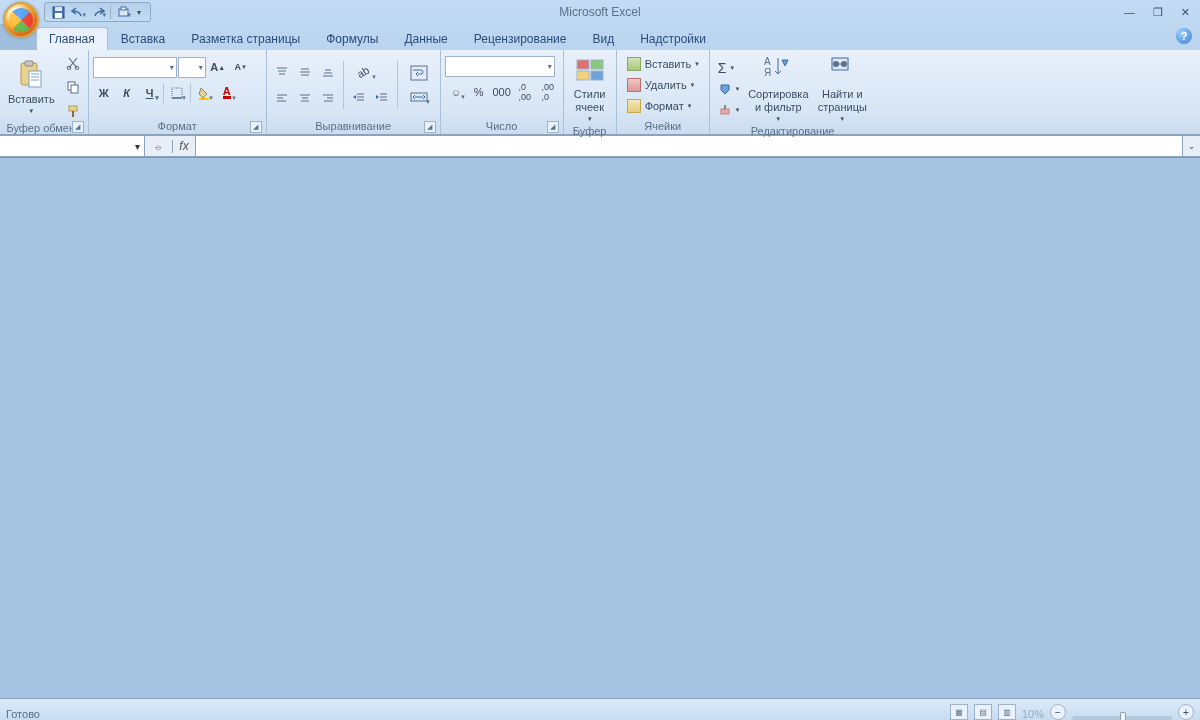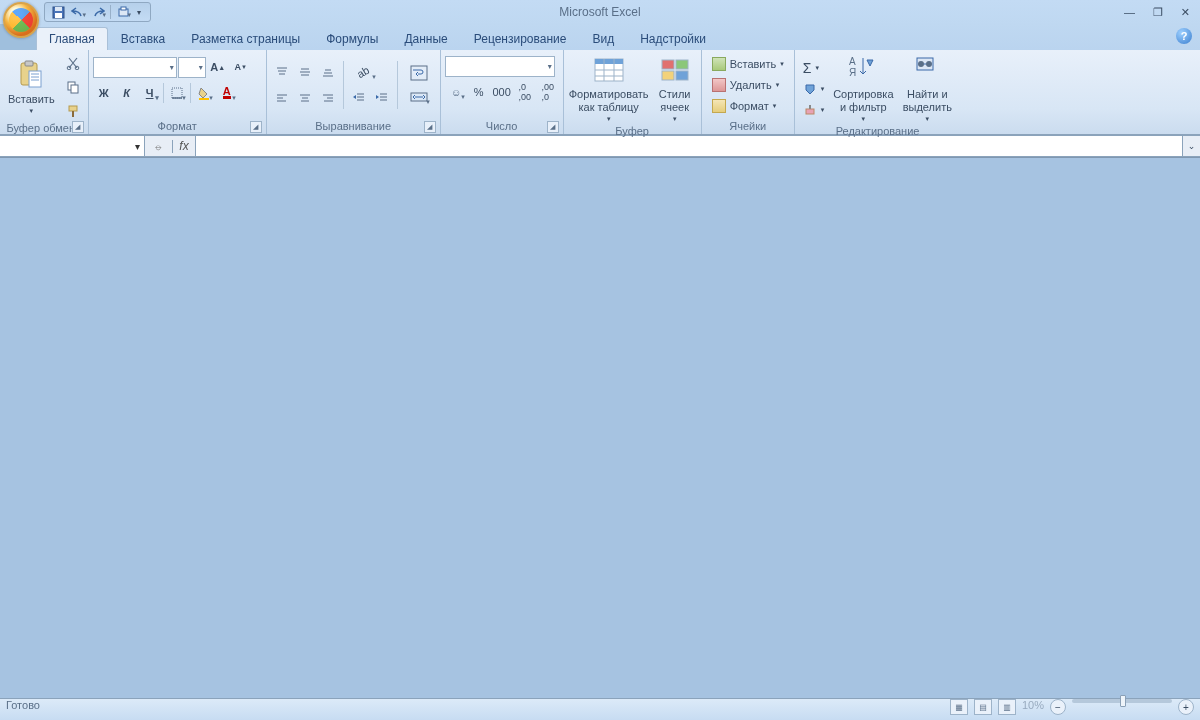--- a/index.html
+++ b/index.html
@@ -80,21 +80,21 @@
   .fx-sym{width:22px;display:flex;align-items:center;justify-content:center;font-style:italic;font-size:12px;color:#555;}
   .fbar input{flex:1;border:none;border-left:1px solid var(--border);padding:0 4px;font-size:12px;outline:none;}
   .fbar-exp{width:18px;border-left:1px solid var(--border);display:flex;align-items:center;justify-content:center;
     font-size:9px;color:var(--text);background:#e8eef6;}
 
   
   .workarea{flex:1;background:#a6c3e1;border-top:1px solid #7f97b0;}
 
   
   .statusbar{height:22px;background:linear-gradient(#dceaf8,#c7dcf2);border-top:1px solid var(--border);
-    display:flex;align-items:flex-start;font-size:11px;color:var(--text-soft);padding:0 6px;gap:6px;}
+    display:flex;align-items:flex-end;font-size:11px;color:var(--text-soft);padding:0 6px;gap:6px;}
   .statusbar .spacer{flex:1;}
   .view-btn{width:18px;height:16px;border:1px solid #9db3c9;background:#eaf1fa;display:flex;align-items:center;justify-content:center;font-size:8px;}
   .zoom-track{width:100px;height:4px;background:#b5c8db;position:relative;border-radius:2px;}
   .zoom-track::before{content:"";position:absolute;left:50%;top:-3px;width:1px;height:10px;background:#8aa0b7;}
   .zoom-thumb{position:absolute;left:48%;top:-4px;width:6px;height:12px;background:#eef4fa;border:1px solid #8aa0b7;border-radius:1px;}
   .zoom-btn{width:16px;height:16px;border:1px solid #9db3c9;border-radius:50%;background:#eaf1fa;
     display:flex;align-items:center;justify-content:center;font-size:10px;color:var(--text);}
 
   svg{display:block;}
 </style>
@@ -360,32 +360,20 @@
       </div>
     </div>
     <div class="group-label">
         <span>Число</span>
       <div class="launcher">◢</div>
       </div>
   </div>
 
   <div class="group">
     <div class="group-body">
-      <div class="bigbtn" style="width:82px">
-        <svg class="ico" width="32" height="26" viewBox="0 0 32 26">
-            <rect x="2" y="2" width="28" height="22" fill="#fff" stroke="#9db3c9"></rect>
-            <rect x="2" y="2" width="28" height="5" fill="#6fa2d8"></rect>
-            <line x1="11" y1="2" x2="11" y2="24" stroke="#9db3c9"></line>
-            <line x1="21" y1="2" x2="21" y2="24" stroke="#9db3c9"></line>
-            <line x1="2" y1="13" x2="30" y2="13" stroke="#9db3c9"></line>
-            <line x1="2" y1="19" x2="30" y2="19" stroke="#9db3c9"></line>
-          </svg>
-        <span>Форматировать как таблицу</span>
-          <span style="font-size:7px">▾</span>
-      </div>
       <div class="bigbtn" style="width:44px">
         <svg class="ico" width="32" height="26" viewBox="0 0 32 26">
             <rect x="3" y="3" width="12" height="9" fill="#e07070" stroke="#9db3c9"></rect>
             <rect x="17" y="3" width="12" height="9" fill="#8bc77a" stroke="#9db3c9"></rect>
             <rect x="3" y="14" width="12" height="9" fill="#f3d27a" stroke="#9db3c9"></rect>
             <rect x="17" y="14" width="12" height="9" fill="#6fa2d8" stroke="#9db3c9"></rect>
           </svg>
         <span>Стили ячеек</span>
           <span style="font-size:7px">▾</span>
       </div>
@@ -449,21 +437,21 @@
         <span>Сортировка и фильтр</span>
           <span style="font-size:7px">▾</span>
       </div>
       <div class="bigbtn" style="width:58px">
         <svg class="ico" width="28" height="26">
             <rect x="6" y="4" width="16" height="12" fill="#dce7f5" stroke="#3a69a8"></rect>
             <circle cx="10" cy="10" r="3" fill="#5a6f88"></circle>
             <circle cx="18" cy="10" r="3" fill="#5a6f88"></circle>
             <line x1="13" y1="10" x2="15" y2="10" stroke="#3a69a8"></line>
           </svg>
-        <span>Найти и выделить</span>
+        <span>Найти и страницы</span>
           <span style="font-size:7px">▾</span>
       </div>
     </div>
     <div class="group-label">
         <span>Редактирование</span>
       </div>
   </div>
 
 </div>
 

